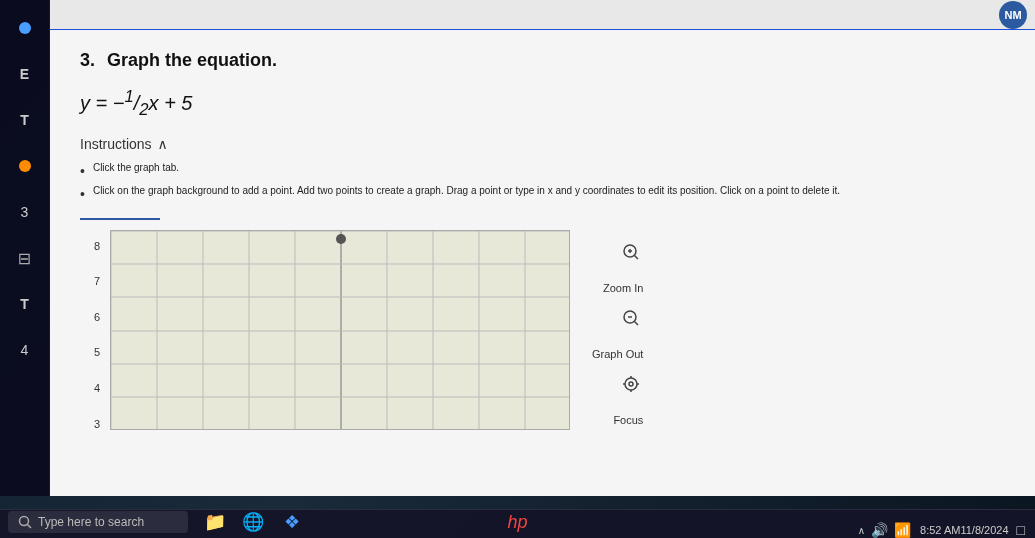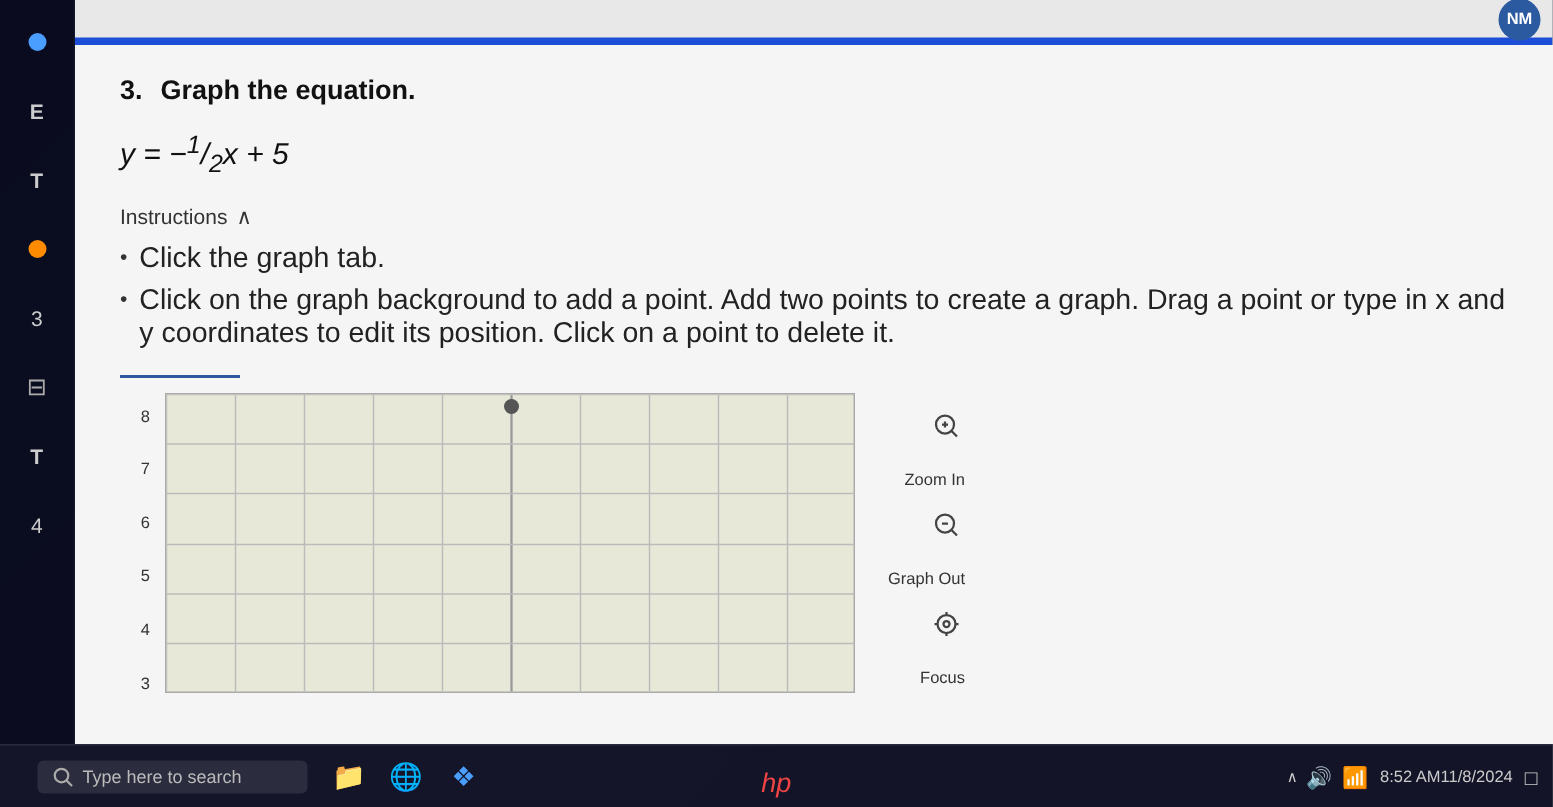--- a/index.html
+++ b/index.html
@@ -19,27 +19,26 @@
       background: linear-gradient(135deg, #0d1b2a 0%, #1a2a3a 50%, #0a1520 100%);
       position: relative;
     }
 
     
     .taskbar {
       position: absolute;
       bottom: 0;
       left: 0;
       width: 100%;
-      height: 42px;
+      height: 29px;
       background: rgba(20, 20, 40, 0.95);
       display: flex;
-      align-items: center;
+      align-items: flex-end;
       z-index: 100;
       border-top: 1px solid rgba(255,255,255,0.1);
-      padding-left: 17px;
     }
 
     .taskbar-left {
       display: flex;
       align-items: center;
       gap: 4px;
       padding-left: 8px;
     }
 
     .search-bar {
@@ -152,21 +151,21 @@
     }
 
     
     .window-topbar {
       height: 30px;
       background: #e8e8e8;
       display: flex;
       align-items: center;
       justify-content: flex-end;
       padding-right: 8px;
-      border-bottom: 5px solid #1d4ed8;
+      border-bottom: 1px solid #1d4ed8;
     }
 
     .avatar-btn {
       width: 28px;
       height: 28px;
       border-radius: 50%;
       background: #2c5aa0;
       display: flex;
       align-items: center;
       justify-content: center;
@@ -220,21 +219,21 @@
       margin-bottom: 10px;
       cursor: pointer;
     }
 
     .instructions-list {
       list-style: none;
       margin-bottom: 16px;
     }
 
     .instructions-list li {
-      font-size: 19px;
+      font-size: 10px;
       color: #222;
       margin-bottom: 6px;
       display: flex;
       align-items: flex-start;
       gap: 8px;
     }
 
     .instructions-list li::before {
       content: '•';
       color: #333;

